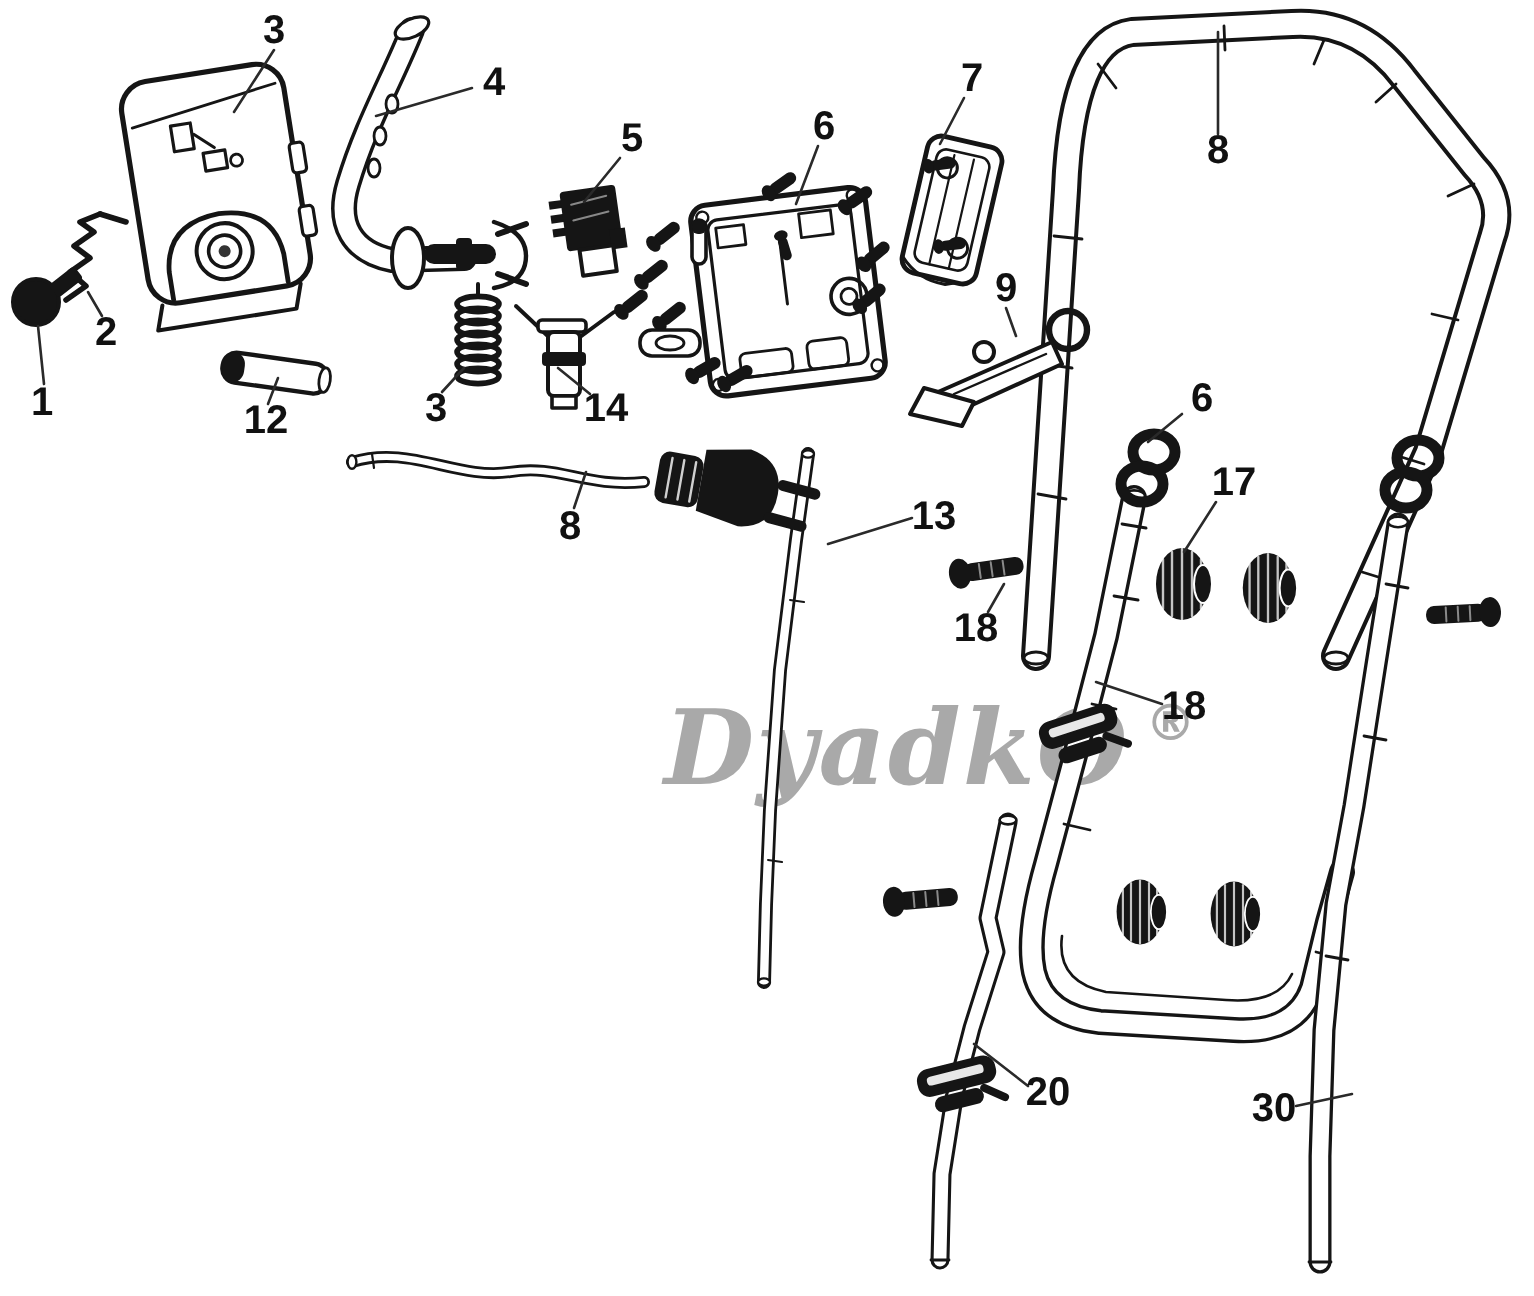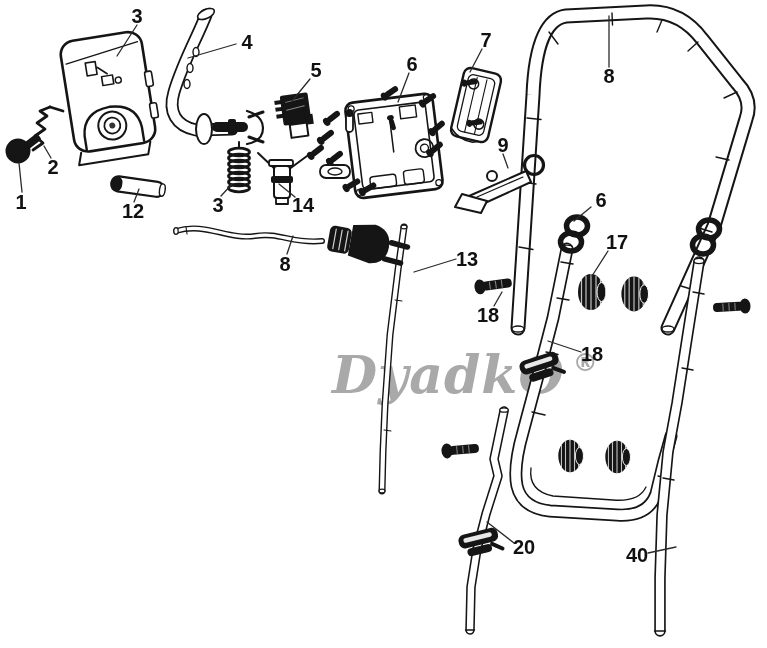--- a/index.html
+++ b/index.html
@@ -325,14 +325,14 @@
   <div class="label" style="left:303px;top:205px">14</div>
   <div class="label" style="left:218px;top:205px">3</div>
   <div class="label" style="left:133px;top:211px">12</div>
   <div class="label" style="left:285px;top:264px">8</div>
   <div class="label" style="left:467px;top:259px">13</div>
   <div class="label" style="left:601px;top:200px">6</div>
   <div class="label" style="left:617px;top:242px">17</div>
   <div class="label" style="left:488px;top:315px">18</div>
   <div class="label" style="left:592px;top:354px">18</div>
   <div class="label" style="left:524px;top:547px">20</div>
-  <div class="label" style="left:637px;top:555px">40</div>
+  <div class="label" style="left:637px;top:555px">30</div>
 </div>
 
 </body></html>

